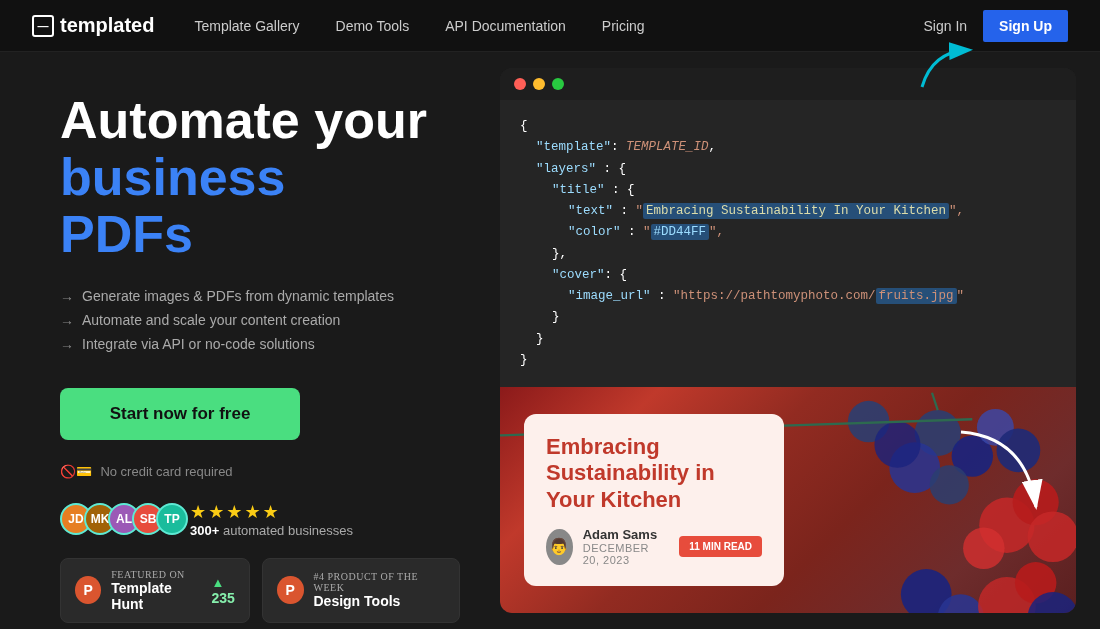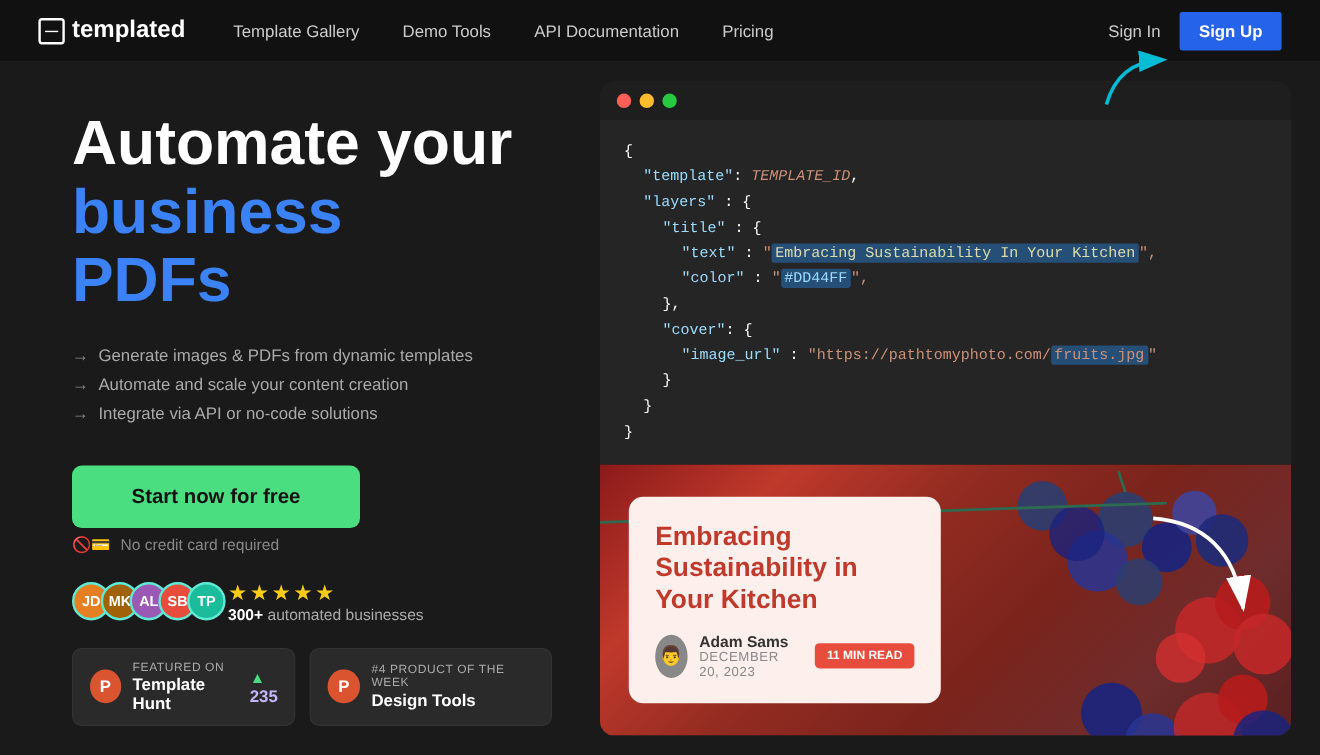--- a/index.html
+++ b/index.html
@@ -134,21 +134,21 @@
     .cta-btn {
       background: #4ade80;
       color: #111;
       border: none;
       padding: 16px 32px;
       border-radius: 8px;
       font-size: 17px;
       font-weight: 700;
       cursor: pointer;
       width: 240px;
-      margin-bottom: 6px;
+      margin-bottom: 24px;
     }
 
     .no-cc {
       color: #888;
       font-size: 13px;
       margin-bottom: 22px;
       display: flex;
       align-items: center;
       gap: 8px;
     }
@@ -212,33 +212,34 @@
       justify-content: center;
       color: #fff;
       font-size: 14px;
       font-weight: 900;
     }
     .badge-text-small {
       color: #aaa;
       font-size: 10px;
       text-transform: uppercase;
       letter-spacing: 0.5px;
+      font-family: Liberation Serif, serif;
     }
     .badge-text-main {
       color: #fff;
       font-size: 14px;
       font-weight: 700;
     }
     .badge-arrow {
       color: #4ade80;
       font-size: 13px;
       font-weight: 700;
     }
     .badge-num {
-      color: #c4b5fd;
+      color: #86efac;
       font-size: 14px;
       font-weight: 700;
     }
 
     
     .right-panel {
       flex: 1;
       padding: 16px 24px 16px 0;
       display: flex;
       flex-direction: column;

